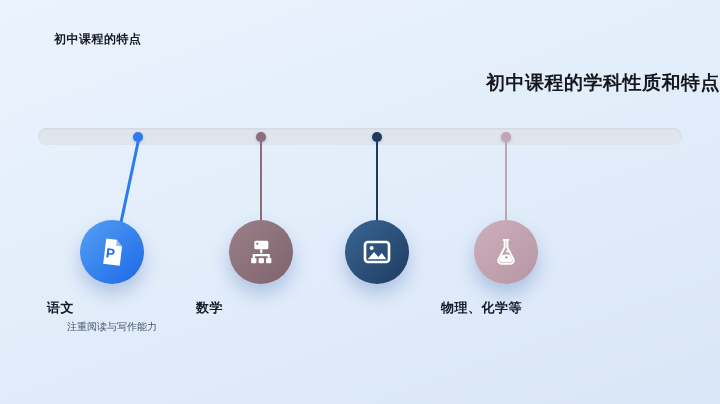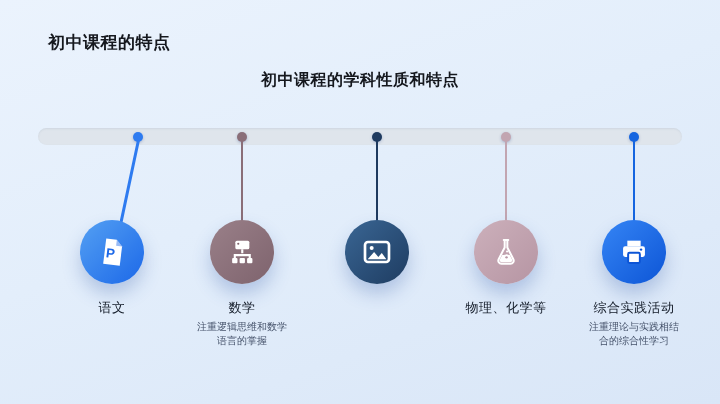--- a/index.html
+++ b/index.html
@@ -5,26 +5,26 @@
   html,body{margin:0;padding:0;}
   body{
     width:720px;height:404px;overflow:hidden;
     font-family:"Liberation Sans","DejaVu Sans",sans-serif;
   }
   .slide{
     position:relative;width:720px;height:404px;
     background:linear-gradient(160deg,#ebf3fd 0%,#e3eefb 45%,#d9e6f7 100%);
   }
   .page-title{
-    position:absolute;left:48px;top:31px;
-    font-size:17px;font-weight:800;color:#15181e;letter-spacing:.5px;
+    position:absolute;left:54px;top:31px;
+    font-size:12px;font-weight:800;color:#15181e;letter-spacing:.5px;
   }
   .subtitle{
-    position:absolute;left:0;top:70px;width:720px;text-align:center;
-    font-size:16px;font-weight:800;color:#15181e;letter-spacing:.5px;
+    position:absolute;left:0;top:70px;width:720px;text-align:right;
+    font-size:19px;font-weight:800;color:#15181e;letter-spacing:.5px;
   }
   .bar{
     position:absolute;left:38px;top:128px;width:644px;height:17px;
     border-radius:9px;background:#dfe5ec;
     box-shadow:0 1px 2px rgba(120,140,170,.15) inset;
   }
   .col{position:absolute;top:0;width:130px;height:404px;}
   .dot{
     position:absolute;top:132px;left:60px;width:10px;height:10px;border-radius:50%;
     background:var(--cd);box-shadow:0 1px 3px rgba(40,70,140,.3);
@@ -36,22 +36,22 @@
   .col-0 .dot{left:86px;}
   .col-0 .line{left:89.7px;height:92px;transform:rotate(12deg);transform-origin:top center;}
   .bubble{
     position:absolute;top:220px;left:33px;width:64px;height:64px;border-radius:50%;
     background:linear-gradient(135deg,var(--c1),var(--c2));color:var(--c2);
     display:flex;align-items:center;justify-content:center;
     box-shadow:0 10px 18px rgba(50,90,170,.28);
   }
   .bubble svg{width:32px;height:32px;display:block;}
   .ctitle{
-    position:absolute;top:299px;left:0;width:100%;text-align:center;
-    font-size:13px;font-weight:400;color:#131b28;letter-spacing:.5px;
+    position:absolute;top:299px;left:0;width:100%;
+    font-size:13px;font-weight:700;color:#131b28;letter-spacing:.5px;
   }
   .cdesc{
     position:absolute;top:320px;left:50%;transform:translateX(-50%);width:96px;
     text-align:center;font-size:10px;line-height:14px;color:#46536b;
   }
 </style>
 </head>
 <body>
 
 <div class="slide">
@@ -67,37 +67,37 @@
     <div class="bubble">
       <svg viewBox="0 0 24 24">
         <g transform="rotate(7 12 12)">
           <path d="M6.5 2.5h8l4.5 4.5v14.5h-12.5z" fill="#fff"></path>
           <path d="M14.5 2.5l4.5 4.5h-4.5z" fill="currentColor" opacity="0.45"></path>
           <text x="11" y="16.5" font-size="10" font-weight="bold" fill="currentColor" text-anchor="middle">P</text>
         </g>
       </svg>
     </div>
     <div class="ctitle">语文</div>
+    <div class="cdesc">注重阅读与写作能力</div>
   </div>
 
-  <div class="col" style="left: 177px; --c1: #9a8089; --c2: #7e636d; --cd: #8a6e78;">
+  <div class="col" style="left: 196px; --c1: #9a8089; --c2: #7e636d; --cd: #8a6e78;">
     <div class="dot"></div>
     <div class="line"></div>
     <div class="bubble">
       <svg viewBox="0 0 24 24">
         <rect x="7" y="3.5" width="10.5" height="6.5" rx="1.2" fill="#fff"></rect>
         <circle cx="9.2" cy="5.8" r="0.8" fill="currentColor"></circle>
         <path d="M12.2 10v3M6.6 16.5v-2.2h11.2v2.2" stroke="#fff" stroke-width="1.6" fill="none"></path>
         <rect x="4.6" y="16.5" width="4" height="4" rx="0.8" fill="#fff"></rect>
         <rect x="10.2" y="16.5" width="4" height="4" rx="0.8" fill="#fff"></rect>
         <rect x="15.8" y="16.5" width="4" height="4" rx="0.8" fill="#fff"></rect>
       </svg>
     </div>
     <div class="ctitle">数学</div>
-    <div class="cdesc">注重逻辑思维和数学语言的掌握</div>
   </div>
 
   <div class="col" style="left: 312px; --c1: #3a6694; --c2: #1e3c61; --cd: #1e3a5f;">
     <div class="dot"></div>
     <div class="line"></div>
     <div class="bubble">
       <svg viewBox="0 0 24 24">
         <rect x="3" y="4.5" width="18" height="15" rx="2.2" fill="none" stroke="#fff" stroke-width="2"></rect>
         <circle cx="8" cy="9" r="1.5" fill="#fff"></circle>
         <path d="M5 17.5l4.8-5.5 3.2 3.7 2.6-3 3.4 4.8z" fill="#fff"></path>
@@ -112,28 +112,14 @@
       <svg viewBox="0 0 24 24">
         <path d="M10.3 3h3.4M11 3.4v5.2l-4.5 8.8a2.4 2.4 0 0 0 2.1 3.5h6.8a2.4 2.4 0 0 0 2.1-3.5L13 8.6V3.4" stroke="#fff" stroke-width="1.5" fill="none" stroke-linecap="round"></path>
         <path d="M9.3 14c1 .4 1.8.1 2.7-.2 1-.3 1.7.8 2.7.2l1.9 3.7a1.3 1.3 0 0 1-1.2 1.9H8.6a1.3 1.3 0 0 1-1.2-1.9z" fill="#fff"></path>
         <circle cx="12.4" cy="16" r="0.9" fill="currentColor"></circle>
         <circle cx="12.8" cy="11.6" r="0.8" fill="#fff"></circle>
       </svg>
     </div>
     <div class="ctitle">物理、化学等</div>
   </div>
 
-  <div class="col" style="left: 569px; --c1: #3585f5; --c2: #0d55d6; --cd: #1565e0;">
-    <div class="dot"></div>
-    <div class="line"></div>
-    <div class="bubble">
-      <svg viewBox="0 0 24 24">
-        <path d="M7 3.5h10v4.2H7z" fill="#fff"></path>
-        <rect x="3.8" y="7.7" width="16.4" height="8" rx="1.6" fill="#fff"></rect>
-        <circle cx="17.3" cy="10.2" r="0.9" fill="currentColor"></circle>
-        <rect x="7.6" y="12.6" width="8.8" height="7.6" rx="1" fill="#fff" stroke="currentColor" stroke-width="1.5"></rect>
-      </svg>
-    </div>
-    <div class="ctitle">综合实践活动</div>
-    <div class="cdesc">注重理论与实践相结合的综合性学习</div>
-  </div>
 
 </div>
 
 </body></html>

